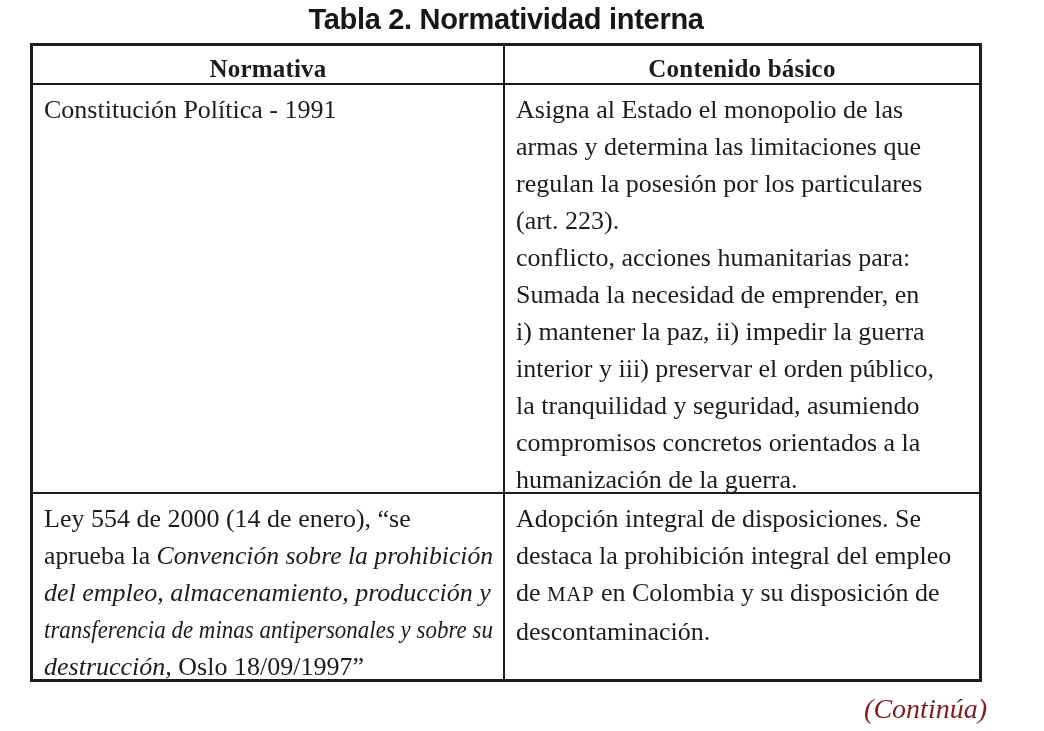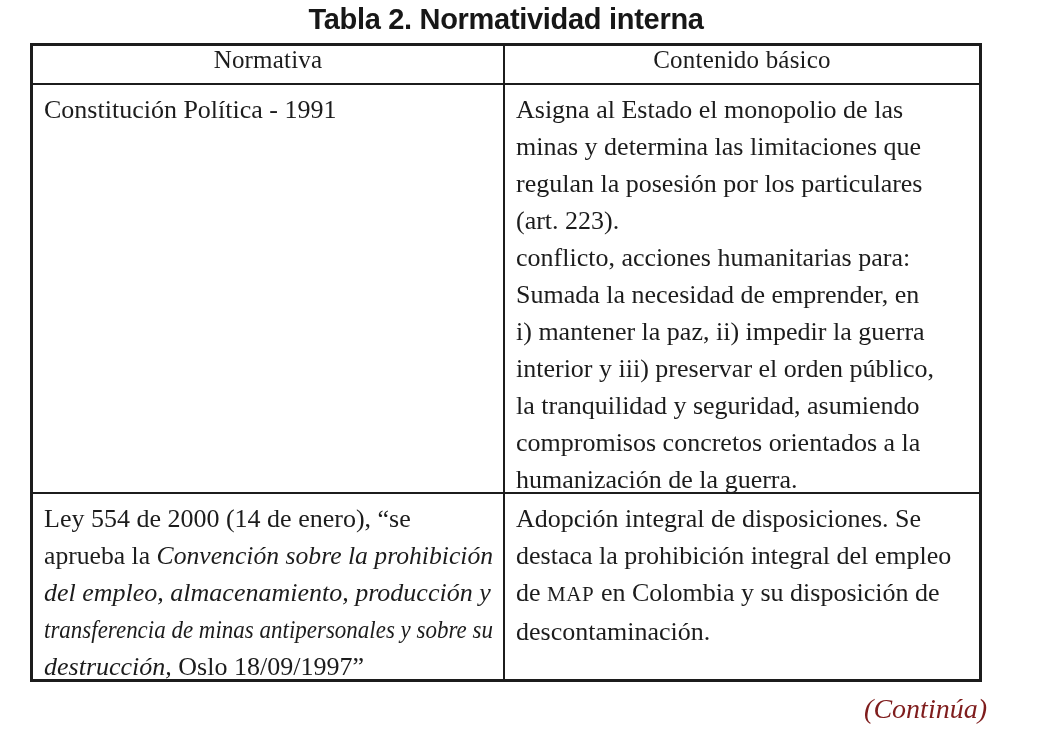--- a/index.html
+++ b/index.html
@@ -26,22 +26,22 @@
     border: 3px solid #1c1c1c;
     display: grid;
     grid-template-columns: 472px 1fr;
     grid-template-rows: 39px 409px 1fr;
     background: #ffffff;
   }
   .cell { box-sizing: border-box; min-width: 0; overflow: hidden; }
   .c1 { border-right: 2px solid #1c1c1c; }
   .hrow { border-bottom: 2px solid #1c1c1c; }
   .head {
-    display: flex; align-items: flex-start; justify-content: center;
-    font-weight: normal; font-size: 25px;
+    display: flex; align-items: flex-end; justify-content: center;
+    font-weight: bold; font-size: 25px;
     letter-spacing: 0.2px;
   }
   .body { padding: 6px 10px 8px 11px; font-size: 26px; line-height: 37px; }
   .ln { white-space: nowrap; }
   .it { font-style: italic; }
   .sc { font-size: 21px; letter-spacing: 0.6px; }
 
   .continua {
     position: absolute; left: 30px; top: 690px; width: 957px;
     text-align: right;
@@ -64,21 +64,21 @@
     <div class="cell hrow head">
       <span>Contenido básico</span>
     </div>
 
     <div class="cell c1 hrow body">
       <div class="ln fit">Constitución Política - 1991</div>
     </div>
 
     <div class="cell hrow body">
       <div class="ln fit">Asigna al Estado el monopolio de las</div>
-      <div class="ln fit">minas y determina las limitaciones que</div>
+      <div class="ln fit">armas y determina las limitaciones que</div>
       <div class="ln fit">regulan la posesión por los particulares</div>
       <div class="ln fit">(art. 223).</div>
       <div class="ln fit">conflicto, acciones humanitarias para:</div>
       <div class="ln fit">Sumada la necesidad de emprender, en</div>
       <div class="ln fit">i) mantener la paz, ii) impedir la guerra</div>
       <div class="ln fit">interior y iii) preservar el orden público,</div>
       <div class="ln fit">la tranquilidad y seguridad, asumiendo</div>
       <div class="ln fit">compromisos concretos orientados a la</div>
       <div class="ln fit">humanización de la guerra.</div>
     </div>

